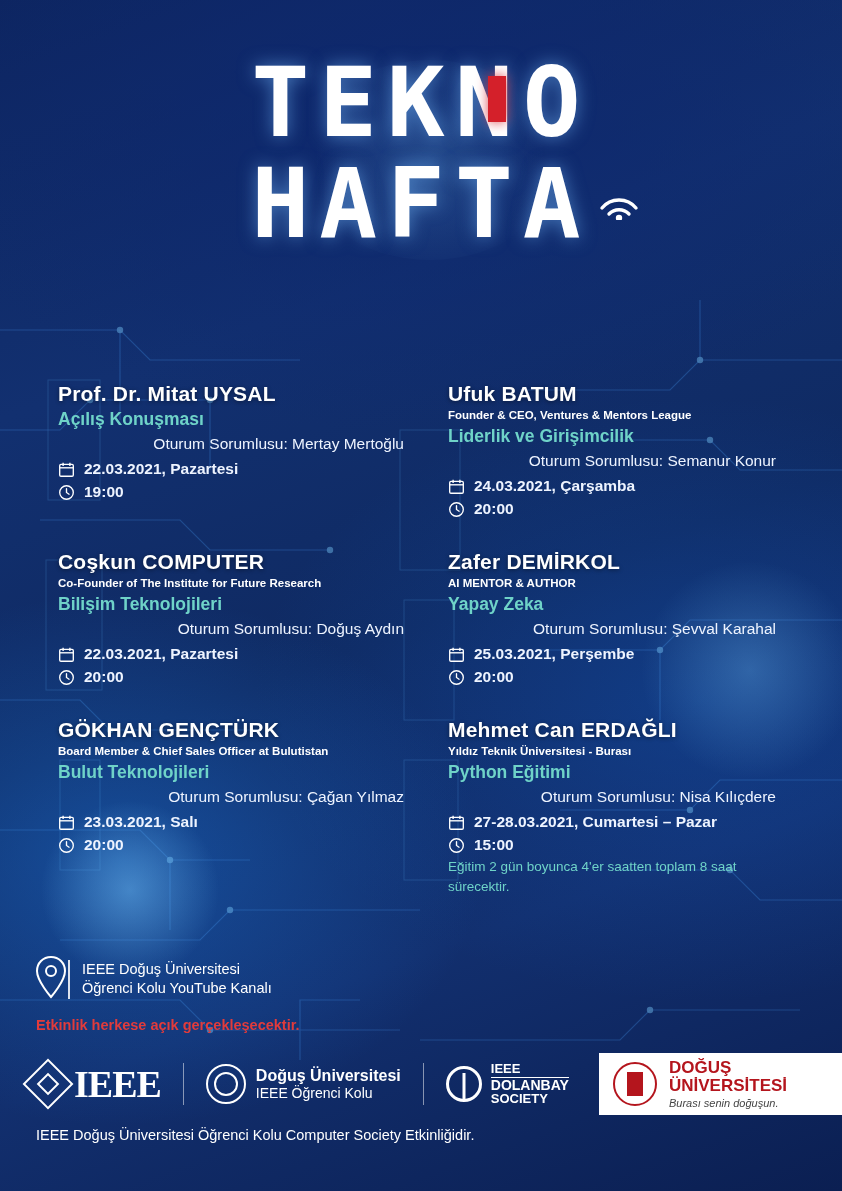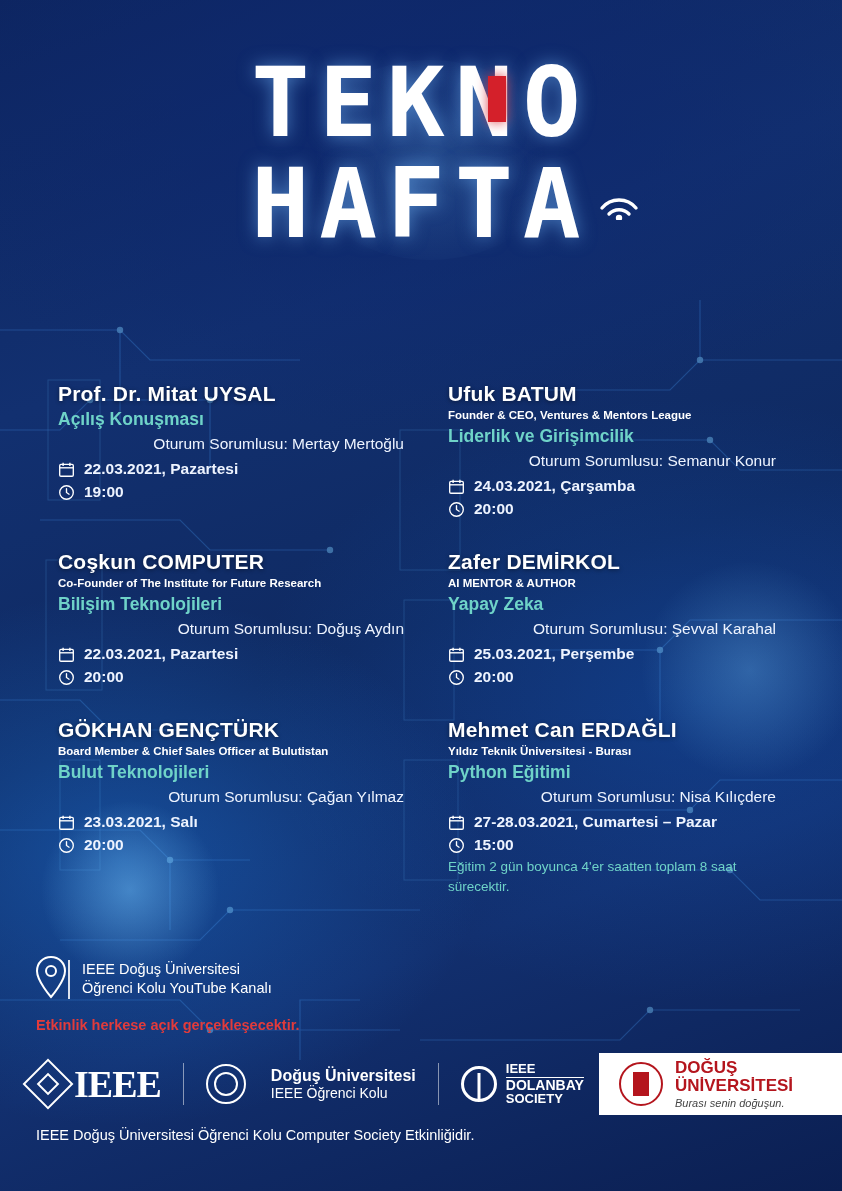--- a/index.html
+++ b/index.html
@@ -129,21 +129,21 @@
     display: flex; align-items: center; justify-content: center;
   }
   .ieee-diamond i {
     width: 16px; height: 16px; border: 2px solid #fff; display: block;
   }
   .ieee-word {
     color: #ffffff; font-size: 38px; font-weight: bold; letter-spacing: -1px;
     font-family: "Liberation Serif", serif;
   }
   .vdiv { width: 1px; height: 42px; background: rgba(255,255,255,0.5); margin: 0 22px; }
-  .logo-dogus-ieee { display: flex; align-items: center; gap: 25px; }
+  .logo-dogus-ieee { display: flex; align-items: center; gap: 10px; }
   .seal {
     width: 40px; height: 40px; border-radius: 50%;
     border: 2px solid #ffffff; position: relative;
   }
   .seal::after {
     content: ""; position: absolute; inset: 6px; border-radius: 50%;
     border: 2px solid #ffffff;
   }
   .dogus-txt b { display: block; color: #fff; font-size: 16px; }
   .dogus-txt span { display: block; color: #fff; font-size: 14px; }
@@ -156,21 +156,21 @@
     content:""; position:absolute; left:50%; top:4px; width:3px; height:28px;
     background:#fff; transform: translateX(-50%);
   }
   .cs-txt { color: #fff; line-height: 1.05; }
   .cs-txt .s1 { font-size: 13px; font-weight: bold; border-bottom: 1px solid #fff; padding-bottom:1px;}
   .cs-txt .s2 { font-size: 14px; font-weight: bold; }
   .cs-txt .s3 { font-size: 13px; font-weight: bold; }
   .white-box {
     position: absolute; right: 0; top: 0; width: 243px; height: 62px;
     background: #ffffff; display: flex; align-items: center; gap: 12px;
-    padding-left: 20px;
+    padding-left: 14px;
   }
   .du-seal {
     width: 44px; height: 44px; border-radius: 50%;
     border: 2px solid #b4151d; position: relative; flex: 0 0 44px;
     display:flex; align-items:center; justify-content:center;
   }
   .du-seal i { display:block; width: 16px; height: 24px; background: #b4151d; }
   .du-txt b { display: block; color: #b4151d; font-size: 17px; font-weight: bold; line-height: 1.05; }
   .du-txt em { display:block; color:#444; font-size: 11px; font-style: italic; margin-top: 2px; }
 

